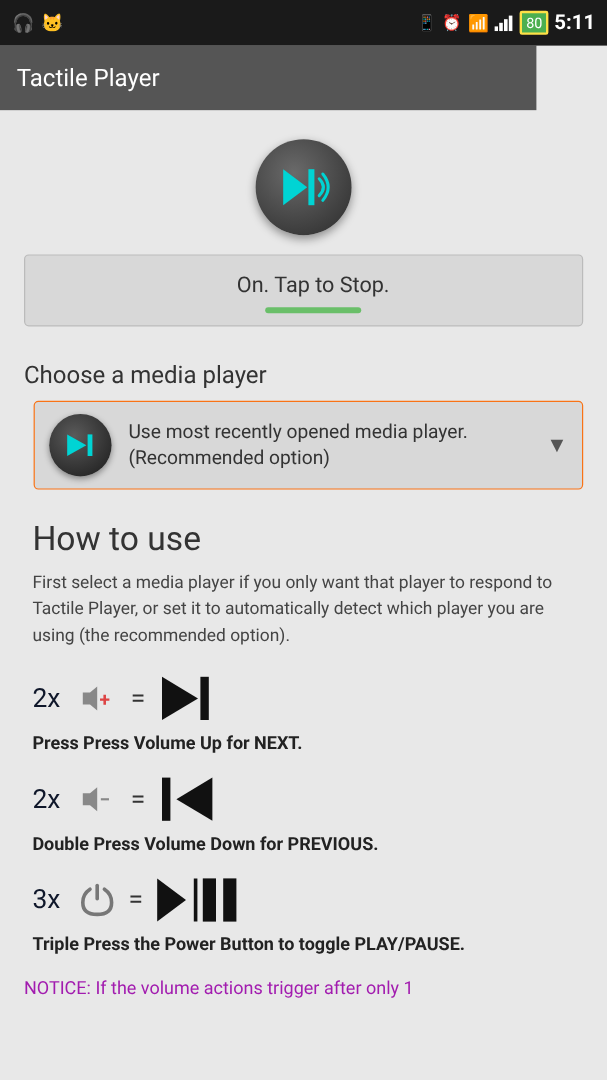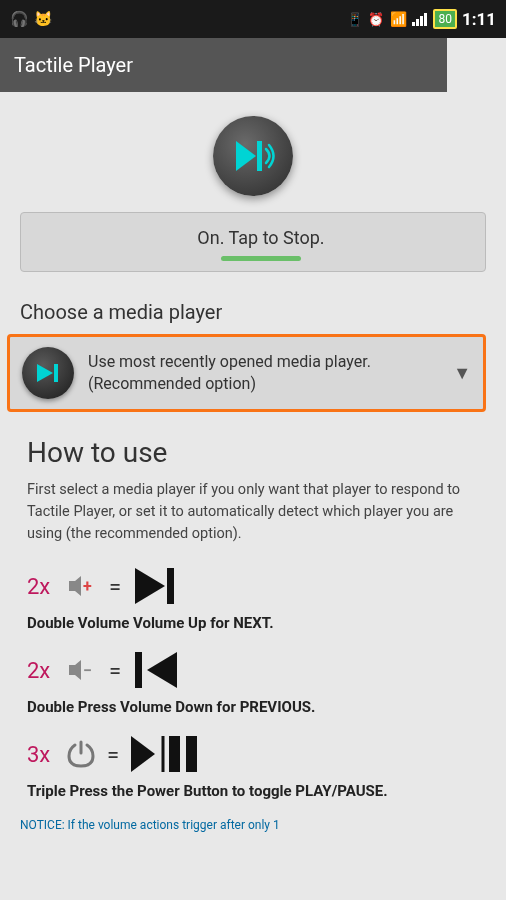--- a/index.html
+++ b/index.html
@@ -130,23 +130,23 @@
     
     .section-label {
       font-size: 20px;
       color: #333;
       padding: 8px 20px 10px 20px;
       font-weight: 400;
     }
 
     
     .media-player-selector {
-      margin: 0 20px 24px 7px;
+      margin: 0 20px 24px 28px;
       background: #d8d8d8;
-      border: 3px solid #f97316;
+      border: 1px solid #f97316;
       border-radius: 4px;
       display: flex;
       align-items: center;
       padding: 10px 12px;
       cursor: pointer;
     }
 
     .selector-icon {
       width: 52px;
       height: 52px;
@@ -195,41 +195,41 @@
     
     .instruction-row {
       display: flex;
       align-items: center;
       margin-bottom: 6px;
       gap: 10px;
     }
 
     .press-count {
       font-size: 22px;
-      color: #be185d;
+      color: #0f172a;
       font-weight: 400;
       min-width: 28px;
     }
 
     .equals-sign {
       font-size: 22px;
       color: #333;
     }
 
     .instruction-label {
       font-size: 15px;
       color: #222;
       font-weight: bold;
       margin-bottom: 16px;
     }
 
     
     .notice-text {
-      font-size: 12px;
-      color: #0369a1;
+      font-size: 15px;
+      color: #a21caf;
       padding: 0 20px;
       line-height: 1.5;
     }
 
     
     .wifi-icon { color: white; font-size: 14px; }
   </style>
 </head>
 <body>
 
@@ -250,21 +250,21 @@
 
     <svg width="16" height="14" viewBox="0 0 16 14">
       <rect x="0" y="10" width="3" height="4" fill="white"></rect>
       <rect x="4" y="7" width="3" height="7" fill="white"></rect>
       <rect x="8" y="4" width="3" height="10" fill="white"></rect>
       <rect x="12" y="1" width="3" height="13" fill="white"></rect>
     </svg>
 
     <span style="font-size:12px;color:white;background:#4caf50;padding:1px 3px;border-radius:2px;border:2px solid #fde047;">80</span>
 
-    <span class="status-time">1:11</span>
+    <span class="status-time">5:11</span>
   </div>
 </div>
 
 <div class="toolbar">
   <span class="toolbar-title">Tactile Player</span>
 </div>
 
 <div class="main-content">
 
   <div class="app-icon-section">
@@ -316,21 +316,21 @@
 
         <text x="18" y="20" font-size="16" fill="#d44" font-weight="bold">+</text>
       </svg>
       <span class="equals-sign">=</span>
 
       <svg width="50" height="44" viewBox="0 0 50 44">
         <polygon points="4,4 34,22 4,40" fill="#111"></polygon>
         <rect x="36" y="4" width="7" height="36" fill="#111"></rect>
       </svg>
     </div>
-    <p class="instruction-label">Double Volume Volume Up for NEXT.</p>
+    <p class="instruction-label">Press Press Volume Up for NEXT.</p>
 
     <div class="instruction-row">
       <span class="press-count">2x</span>
 
       <svg width="34" height="28" viewBox="0 0 34 28">
         <polygon points="4,9 10,9 16,4 16,24 10,19 4,19" fill="#888"></polygon>
         <text x="18" y="20" font-size="16" fill="#888" font-weight="bold">−</text>
       </svg>
       <span class="equals-sign">=</span>
 

